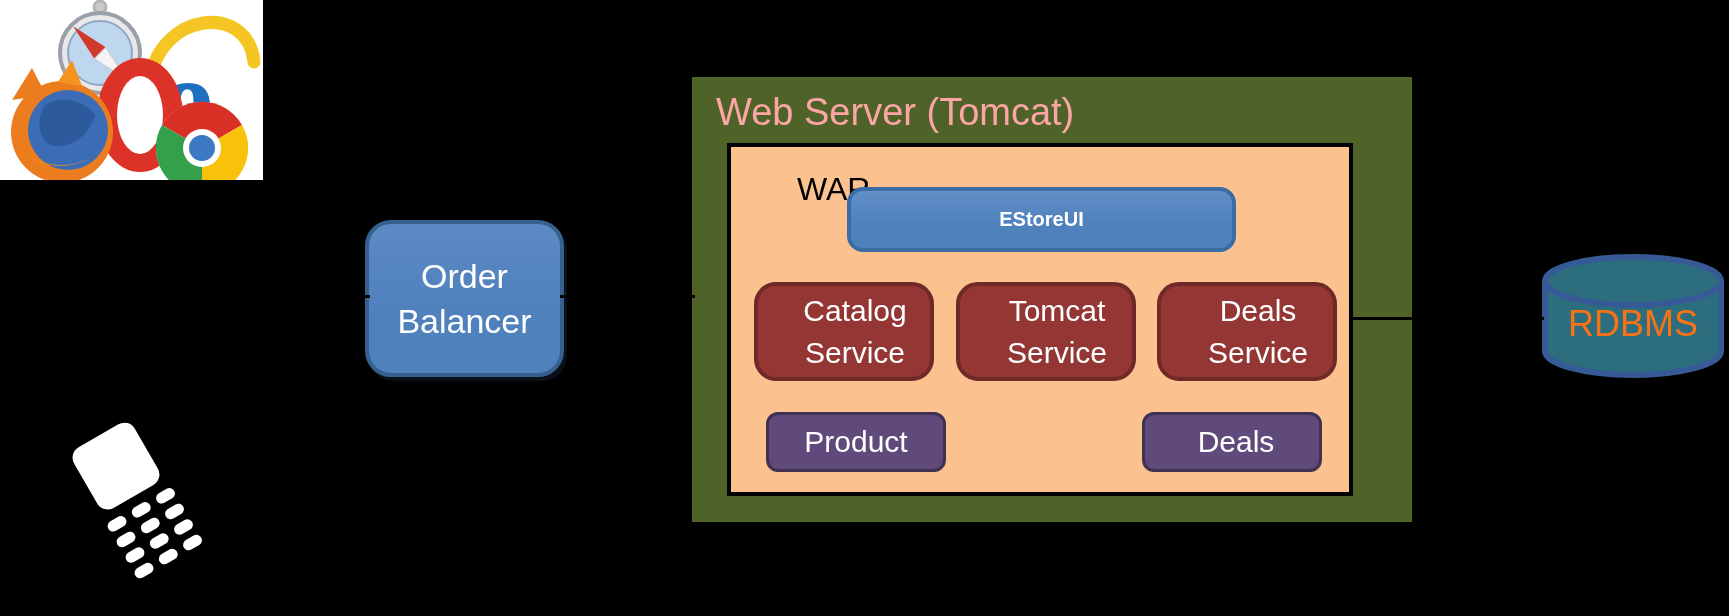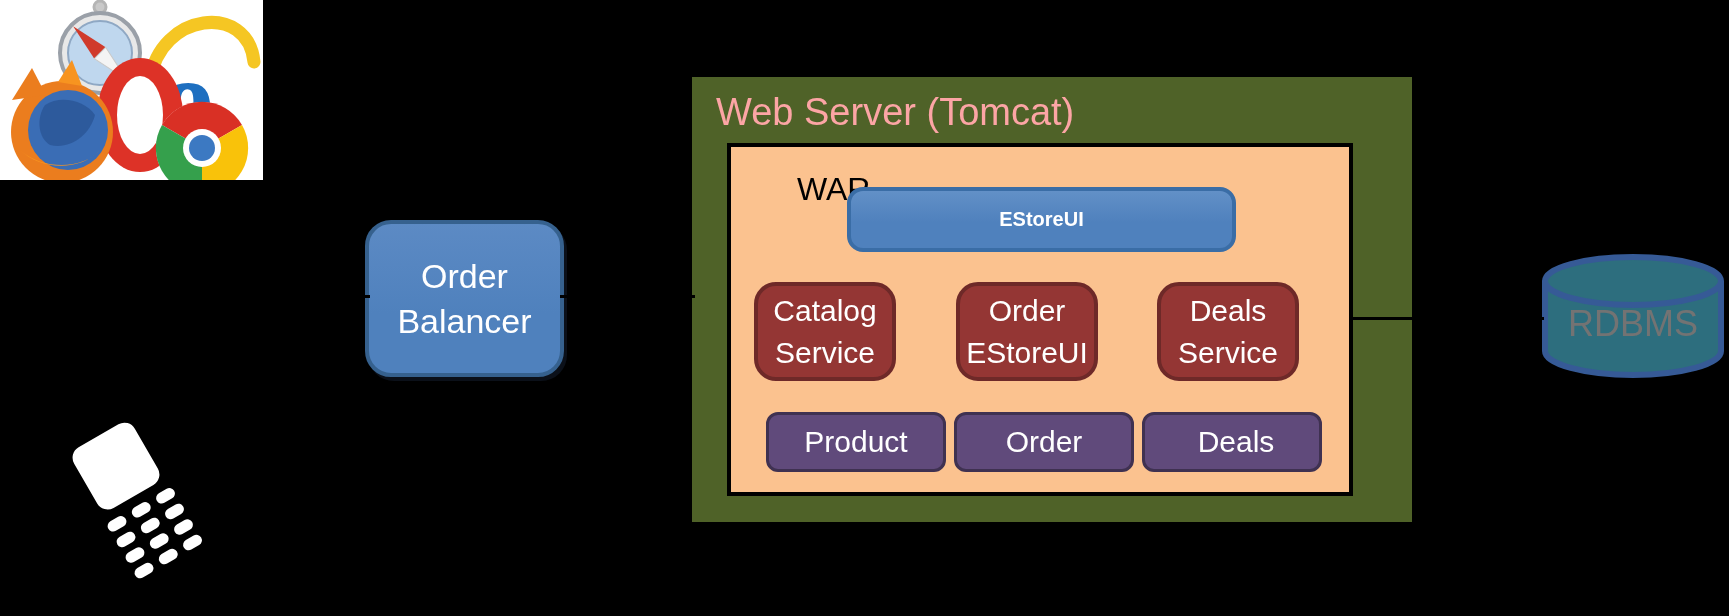--- a/index.html
+++ b/index.html
@@ -67,43 +67,43 @@
     position:absolute; left:30px; top:24px; color:#000; font-size:32px;margin-left:36px;
   }
   .estoreui {
     position:absolute; left:116px; top:40px; width:389px; height:65px;
     background:linear-gradient(#6290c7, #4F81BD 55%);
     border:4px solid #3A6DA6; border-radius:16px;
     display:flex; align-items:center; justify-content:center;
     color:#fff; font-size:20px;font-weight:bold;
   }
   .svc {
-    position:absolute; top:135px; width:142px; height:99px;
+    position:absolute; top:135px; width:180px; height:99px;
     background:#943634; border:4px solid #6E2928; border-radius:22px;
-    display:flex; align-items:center; justify-content:center; text-align:center;
+    display:flex; align-items:center; justify-content:flex-end; text-align:center;
     color:#fff; font-size:30px; line-height:1.4;
   }
   .svc-label { width:150px; }
   .svc-1 { left:23px; } .svc-2 { left:225px; } .svc-3 { left:426px; }
   .model {
     position:absolute; top:265px; width:180px; height:60px;
     background:#604A7B; border:3px solid #3F3151; border-radius:12px;
     display:flex; align-items:center; justify-content:center;
     color:#fff; font-size:30px;
   }
   .model-1 { left:35px; } .model-2 { left:223px; } .model-3 { left:411px;padding-left:8px; }
 
   
   .rdbms {
     position:absolute; left:1539px; top:251px; width:188px; height:130px; z-index:2;
   }
   .rdbms svg { display:block; }
   .rdbms-label {
     position:absolute; left:0; top:52px; width:100%;
-    text-align:center; color:#737373; font-size:36px;
+    text-align:center; color:#f97316; font-size:36px;
   }
 </style>
 </head>
 <body>
 
 <div class="stage">
 
   <div class="browsers-box">
     <svg width="263" height="180" viewBox="0 0 263 180">
 
@@ -181,31 +181,28 @@
       <div class="war-label">WAR</div>
 
       <div class="estoreui">
         <span>EStoreUI</span>
       </div>
 
       <div class="svc svc-1">
         <div class="svc-label">Catalog Service</div>
       </div>
       <div class="svc svc-2">
-        <div class="svc-label">Order EStoreUI</div>
+        <div class="svc-label">Tomcat Service</div>
       </div>
       <div class="svc svc-3">
         <div class="svc-label">Deals Service</div>
       </div>
 
       <div class="model model-1">
         <span>Product</span>
-      </div>
-      <div class="model model-2">
-        <span>Order</span>
       </div>
       <div class="model model-3">
         <span>Deals</span>
       </div>
     </div>
   </div>
 
   <div class="rdbms">
     <svg width="188" height="130" viewBox="0 0 188 130">
       <path d="M6,30 L6,100 A88,24 0 0 0 182,100 L182,30" fill="#2D6E7E" stroke="#365A96" stroke-width="6"></path>

